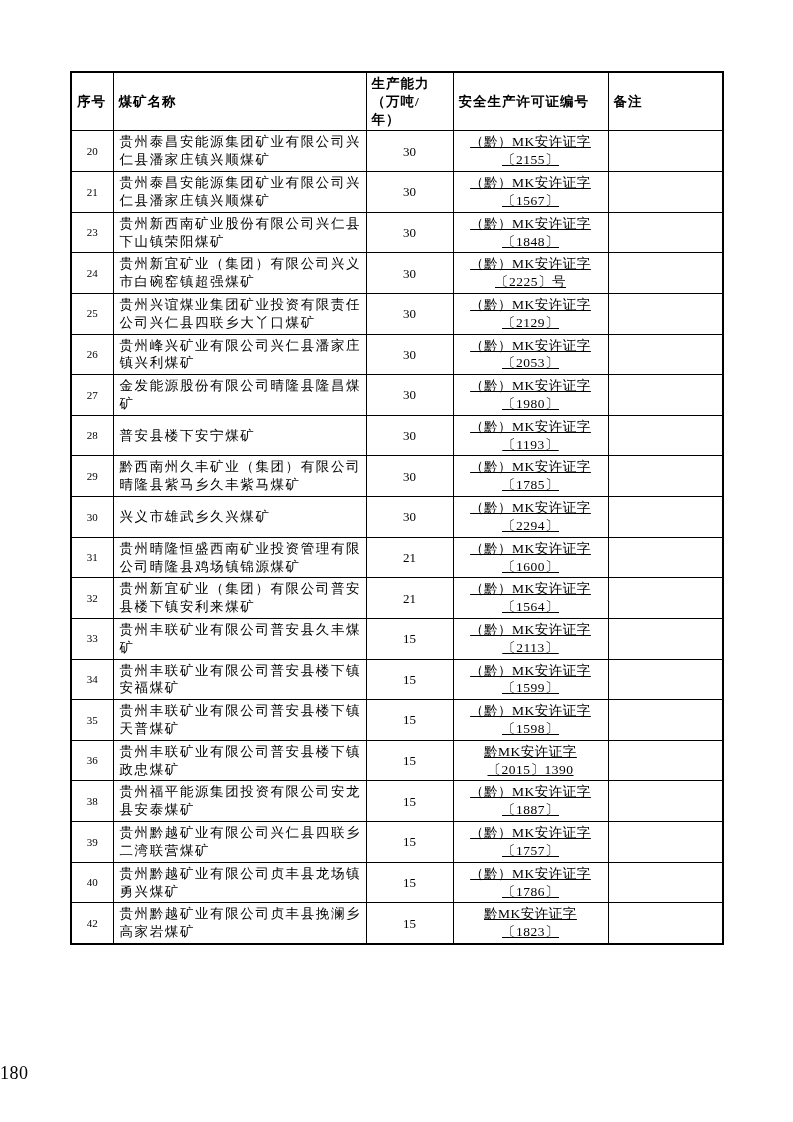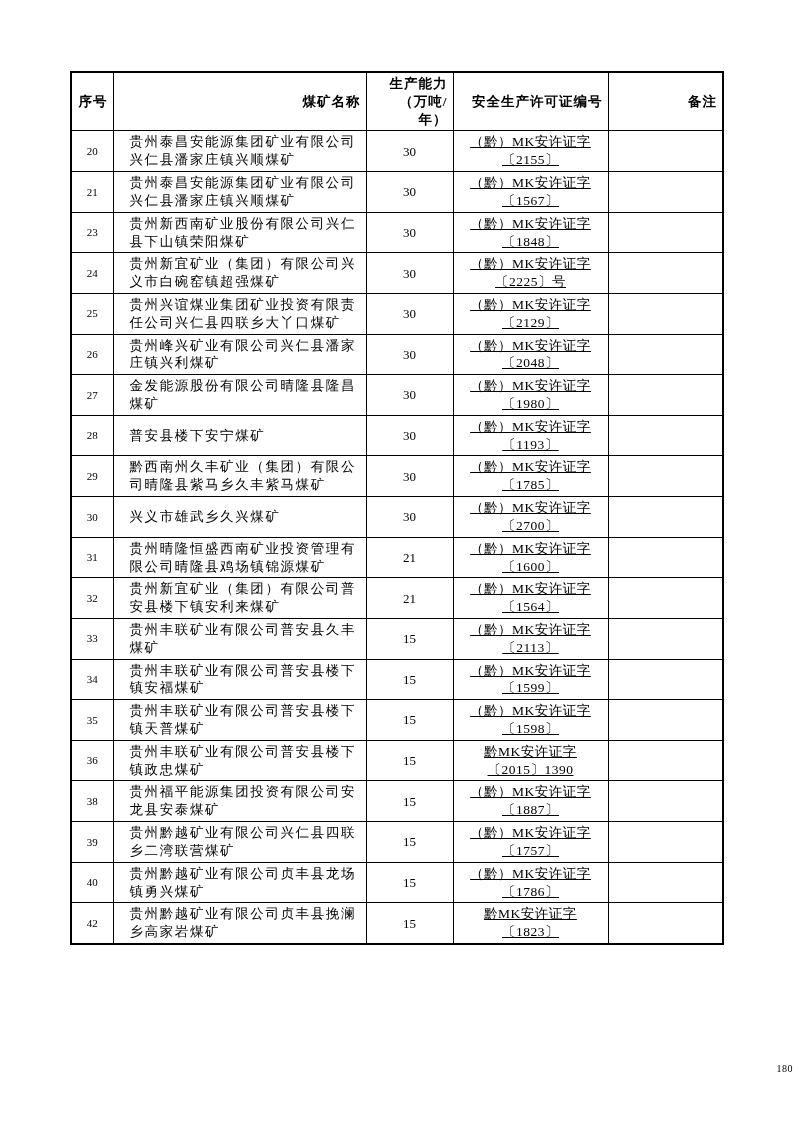--- a/index.html
+++ b/index.html
@@ -28,62 +28,62 @@
     vertical-align: middle;
     font-size: 13.5px;
     line-height: 1.32;
     overflow: hidden;
   }
   .doc-table {
     border: 2px solid #000000;
   }
   .doc-table thead th {
     font-weight: bold;
-    text-align: right;
+    text-align: left;
     height: 38px;
     white-space: pre-line;
     letter-spacing: 1px;
   }
   .doc-table tbody tr {
     height: 40px;
   }
   .col-no    { width: 42px;  }
   .col-name  { width: 253px; }
   .col-cap   { width: 87px;  }
   .col-lic   { width: 155px; }
   .col-note  { width: 115px; }
   td.cell-no {
     text-align: center;
     font-size: 11px;
   }
   td.cell-name {
     text-align: left;
     letter-spacing: 1.6px;
-    padding-left: 16px;
+    padding-left: 6px;
     padding-right: 4px;
   }
   td.cell-capacity {
     text-align: center;
     font-size: 13px;
   }
   td.cell-license {
     text-align: center;
     letter-spacing: 0.5px;
     text-decoration: underline;
   }
   td.cell-note {
     text-align: center;
   }
   .page-number {
     position: absolute;
     left: 0;
     right: 0;
     top: 1063px;
-    text-align: right;
-    font-size: 10px;
+    text-align: left;
+    font-size: 18px;
     letter-spacing: 0.5px;
   }
 </style>
 </head>
 <body>
 
 <table class="doc-table">
   <colgroup>
     <col class="col-no">
     <col class="col-name">
@@ -140,21 +140,21 @@
     <td class="cell-name">贵州兴谊煤业集团矿业投资有限责任公司兴仁县四联乡大丫口煤矿</td>
     <td class="cell-capacity">30</td>
     <td class="cell-license">（黔）MK安许证字〔2129〕</td>
     <td class="cell-note"></td>
   </tr>
 
   <tr>
     <td class="cell-no">26</td>
     <td class="cell-name">贵州峰兴矿业有限公司兴仁县潘家庄镇兴利煤矿</td>
     <td class="cell-capacity">30</td>
-    <td class="cell-license">（黔）MK安许证字〔2048〕</td>
+    <td class="cell-license">（黔）MK安许证字〔2053〕</td>
     <td class="cell-note"></td>
   </tr>
 
   <tr>
     <td class="cell-no">27</td>
     <td class="cell-name">金发能源股份有限公司晴隆县隆昌煤矿</td>
     <td class="cell-capacity">30</td>
     <td class="cell-license">（黔）MK安许证字〔1980〕</td>
     <td class="cell-note"></td>
   </tr>
@@ -172,21 +172,21 @@
     <td class="cell-name">黔西南州久丰矿业（集团）有限公司晴隆县紫马乡久丰紫马煤矿</td>
     <td class="cell-capacity">30</td>
     <td class="cell-license">（黔）MK安许证字〔1785〕</td>
     <td class="cell-note"></td>
   </tr>
 
   <tr>
     <td class="cell-no">30</td>
     <td class="cell-name">兴义市雄武乡久兴煤矿</td>
     <td class="cell-capacity">30</td>
-    <td class="cell-license">（黔）MK安许证字〔2700〕</td>
+    <td class="cell-license">（黔）MK安许证字〔2294〕</td>
     <td class="cell-note"></td>
   </tr>
 
   <tr>
     <td class="cell-no">31</td>
     <td class="cell-name">贵州晴隆恒盛西南矿业投资管理有限公司晴隆县鸡场镇锦源煤矿</td>
     <td class="cell-capacity">21</td>
     <td class="cell-license">（黔）MK安许证字〔1600〕</td>
     <td class="cell-note"></td>
   </tr>

